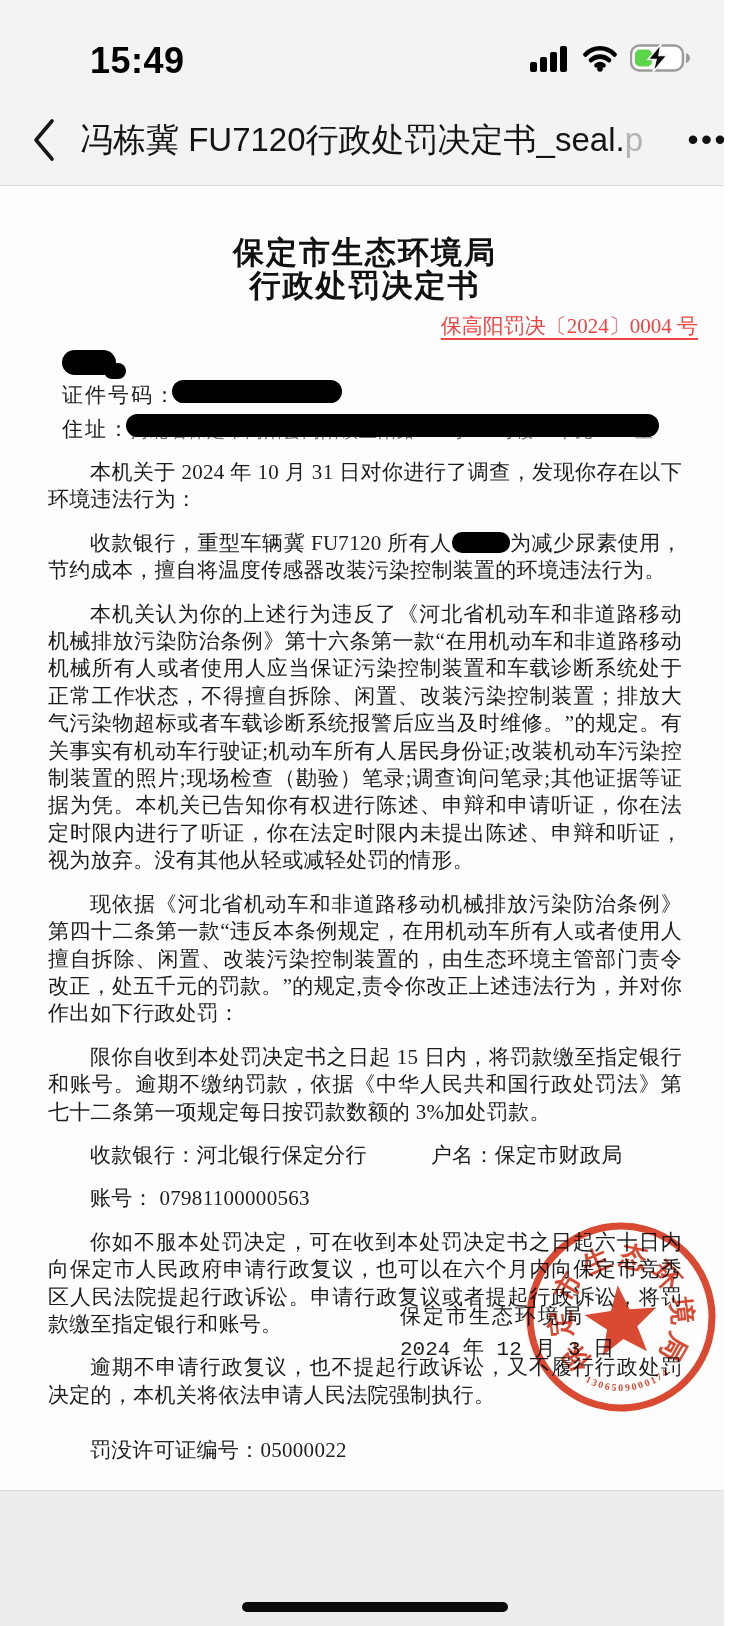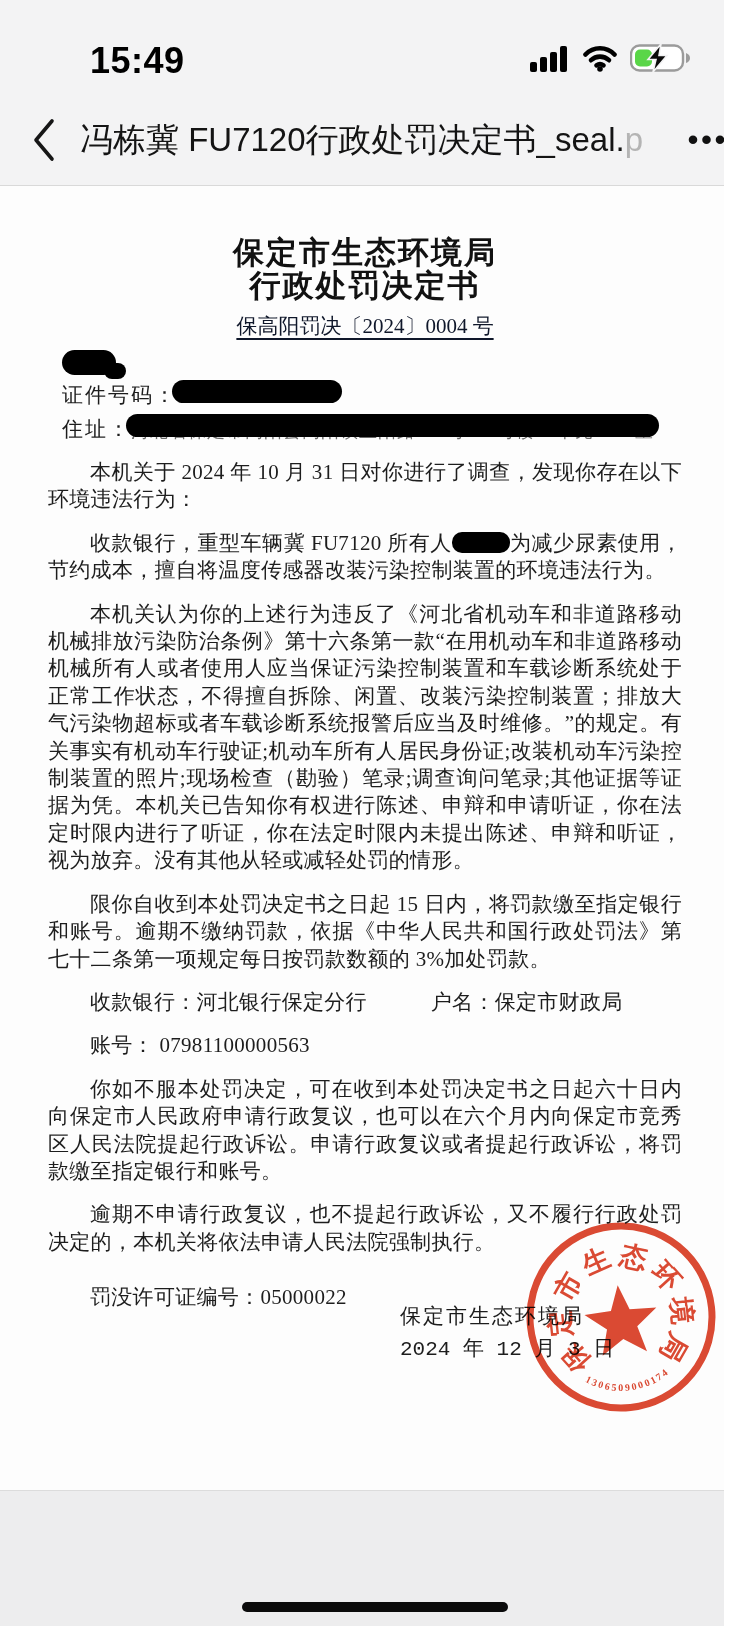--- a/index.html
+++ b/index.html
@@ -13,21 +13,21 @@
   .nav{position:absolute;left:0;top:104px;width:750px;height:72px;display:flex;align-items:center;}
   .back{width:60px;height:60px;display:flex;align-items:center;justify-content:center;margin-left:14px;cursor:pointer;}
   .nav-title{flex:1;font-size:33px;color:#141414;white-space:nowrap;overflow:hidden;margin-left:6px;}
   .nav-title .faded{color:#b4b4b4;}
   .more{width:84px;font-size:30px;font-weight:700;color:#111;letter-spacing:3px;text-align:center;cursor:pointer;}
   
   .document{position:absolute;left:0;top:196px;width:750px;height:1303px;background:#fdfdfd;
             font-family:"Liberation Serif","DejaVu Serif",serif;color:#1c1c1c;}
   .page{padding:40px 52px 0 32px;}
   .doc-title{text-align:center;font-weight:700;font-size:31px;line-height:33px;letter-spacing:2px;color:#111;}
-  .docnum{text-align:center;margin-top:10px;font-size:21px;color:#0f172a;}
+  .docnum{text-align:right;margin-top:10px;font-size:21px;color:#ef4444;}
   .docnum span{text-decoration:underline;text-underline-offset:5px;}
   .blob{position:relative;margin:10px 0 0 30px;width:54px;height:25px;background:#000;border-radius:13px;}
   .blob i{position:absolute;right:-10px;bottom:-4px;width:22px;height:16px;background:#000;border-radius:8px;}
   .field-row{margin:6px 0 0 30px;font-size:21px;line-height:28px;white-space:nowrap;}
   .flabel{letter-spacing:2px;}
   .redact{position:relative;display:inline-block;vertical-align:bottom;height:27px;overflow:visible;}
   .redact .hint{color:#6a6a6a;font-size:18px;letter-spacing:1px;}
   .redact .bar{position:absolute;left:-5px;right:-5px;top:-2px;height:23px;background:#000;border-radius:12px;}
   .body-text p{margin:16px;font-size:21px;line-height:27.4px;text-align:justify;text-indent:2em;
                letter-spacing:.3px;color:#1d1d1d;}
@@ -102,20 +102,21 @@
       </div>
 
       <div class="field-row">
         <span class="flabel">住址：</span><span class="redact"><span class="hint">河北省保定市高阳县高阳镇正阳路 62 号 22 号楼 2 单元 802 室</span><span class="bar"></span></span>
       </div>
 
       <div class="body-text">
         <p>本机关于 2024 年 10 月 31 日对你进行了调查，发现你存在以下环境违法行为：</p>
         <p><span>收款银行，重型车辆冀 FU7120 所有人</span><span class="inline-redact"></span><span>为减少尿素使用，节约成本，擅自将温度传感器改装污染控制装置的环境违法行为。</span></p>
         <p>本机关认为你的上述行为违反了《河北省机动车和非道路移动机械排放污染防治条例》第十六条第一款“在用机动车和非道路移动机械所有人或者使用人应当保证污染控制装置和车载诊断系统处于正常工作状态，不得擅自拆除、闲置、改装污染控制装置；排放大气污染物超标或者车载诊断系统报警后应当及时维修。”的规定。有关事实有机动车行驶证;机动车所有人居民身份证;改装机动车污染控制装置的照片;现场检查（勘验）笔录;调查询问笔录;其他证据等证据为凭。本机关已告知你有权进行陈述、申辩和申请听证，你在法定时限内进行了听证，你在法定时限内未提出陈述、申辩和听证，视为放弃。没有其他从轻或减轻处罚的情形。</p>
+        <p>现依据《河北省机动车和非道路移动机械排放污染防治条例》第四十二条第一款“违反本条例规定，在用机动车所有人或者使用人擅自拆除、闲置、改装污染控制装置的，由生态环境主管部门责令改正，处五千元的罚款。”的规定,责令你改正上述违法行为，并对你作出如下行政处罚：</p>
         <p>限你自收到本处罚决定书之日起 15 日内，将罚款缴至指定银行和账号。逾期不缴纳罚款，依据《中华人民共和国行政处罚法》第七十二条第一项规定每日按罚款数额的 3%加处罚款。</p>
         <p>收款银行：河北银行保定分行　　　户名：保定市财政局</p>
         <p>账号：  07981100000563</p>
         <p>你如不服本处罚决定，可在收到本处罚决定书之日起六十日内向保定市人民政府申请行政复议，也可以在六个月内向保定市竞秀区人民法院提起行政诉讼。申请行政复议或者提起行政诉讼，将罚款缴至指定银行和账号。</p>
         <p>逾期不申请行政复议，也不提起行政诉讼，又不履行行政处罚决定的，本机关将依法申请人民法院强制执行。</p>
         <p class="license">罚没许可证编号：05000022</p>
       </div>
     </div>
 
     <div class="signer">保定市生态环境局</div>

